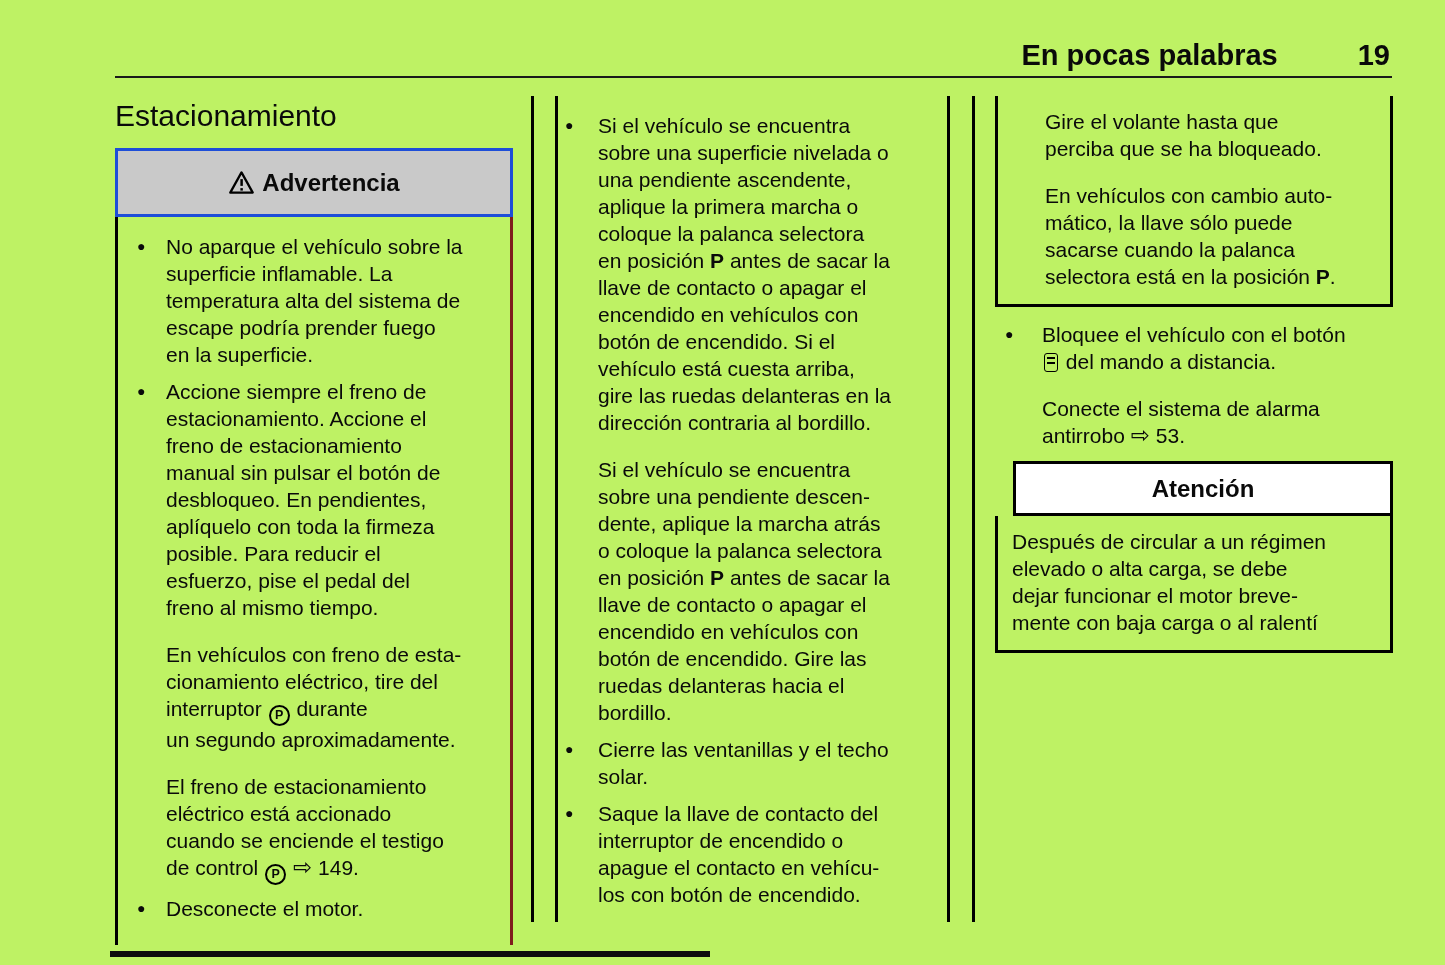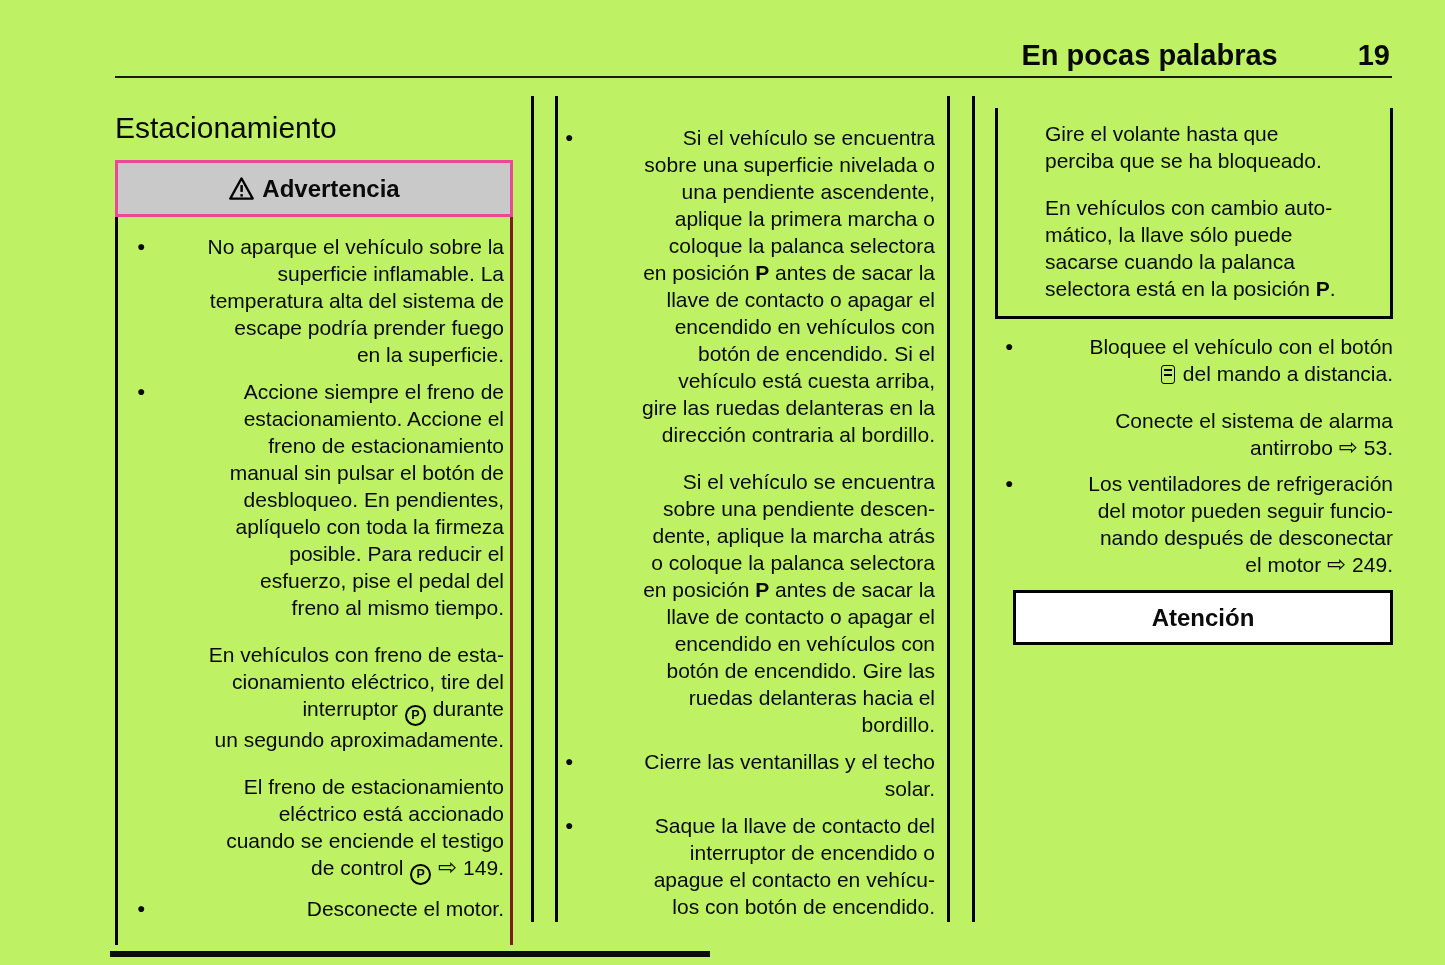--- a/index.html
+++ b/index.html
@@ -16,48 +16,48 @@
   
   .header{
     position:absolute;top:38px;left:115px;right:55px;
     display:flex;justify-content:flex-end;align-items:baseline;gap:80px;
     font-size:29px;font-weight:bold;line-height:34px;
   }
   .header-rule{
     position:absolute;top:76px;left:115px;width:1277px;height:2px;background:#1a1a1a;
   }
   
-  .col{position:absolute;top:108px;box-sizing:border-box;}
+  .col{position:absolute;top:96px;box-sizing:border-box;}
   .col1{left:115px;width:398px;}
   .col2{left:563px;width:372px;padding-top:16px;}
   .col3{left:995px;width:398px;}
   .vsep{position:absolute;top:96px;height:826px;width:2.5px;background:#000;}
   .vsep1{left:531px;}
   .vsep2{left:555px;}
   .vsep3{left:947px;}
   .vsep4{left:972px;}
   
   .col-title{
     margin:0 0 12px 0;font-size:30px;font-weight:400;line-height:40px;
   }
   .warnbox-header{
-    border:3px solid #ec4899;
+    border:3px solid #1d4ed8;
     background:#c9c9c9;
     text-align:center;
     font-weight:bold;font-size:24px;line-height:27px;
-    padding:12px 0;
+    padding:18px 0;
     display:flex;align-items:center;justify-content:center;gap:4px;
   }
   .warnbox-body{
     border-left:3px solid #000;border-right:3px solid #7f1d1d;border-bottom:none;
     height:728px;box-sizing:border-box;
     padding:16px 6px 0 17px;
   }
   
-  ul.blist{list-style:none;margin:0;padding:0;text-align:right;}
+  ul.blist{list-style:none;margin:0;padding:0;}
   ul.blist>li{position:relative;}
   ul.blist>li + li{margin-top:10px;}
   .col1 ul.blist>li{padding-left:31px;}
   .col1 ul.blist>li::before{content:"●";position:absolute;left:2px;top:0;font-size:14px;}
   .col2 ul.blist>li{padding-left:35px;}
   .col2 ul.blist>li::before{content:"●";position:absolute;left:2px;top:0;font-size:14px;}
   .col3 ul.blist>li{padding-left:47px;}
   .col3 ul.blist>li::before{content:"●";position:absolute;left:10px;top:0;font-size:14px;}
   .para{white-space:pre-line;}
   .para + .para{margin-top:20px;}
@@ -223,28 +223,28 @@
 selectora está en la posición </span><span class="b">P</span><span>.</span></div>
     </div>
 
     <ul class="blist">
       <li>
         <div class="para"><span>Bloquee el vehículo con el botón
 </span><span class="sym-remote"></span><span> del mando a distancia.</span></div>
         <div class="para"><span>Conecte el sistema de alarma
 antirrobo </span><span class="sym-arrow">⇨</span><span> 53.</span></div>
       </li>
-      <li>
-        <div class="para"><span>Los ventiladores de refrigeración
-del motor pueden seguir funcio-
-nando después de desconectar
-el motor </span><span class="sym-arrow">⇨</span><span> 249.</span></div>
-      </li>
     </ul>
 
     <div class="attnbox">
       <div class="attn-header">Atención</div>
+      <div class="attn-body">
+        <div class="para">Después de circular a un régimen
+elevado o alta carga, se debe
+dejar funcionar el motor breve-
+mente con baja carga o al ralentí</div>
+      </div>
     </div>
   </section>
 
   <div class="page-edge"></div>
 
 </div>
 
 </body></html>

